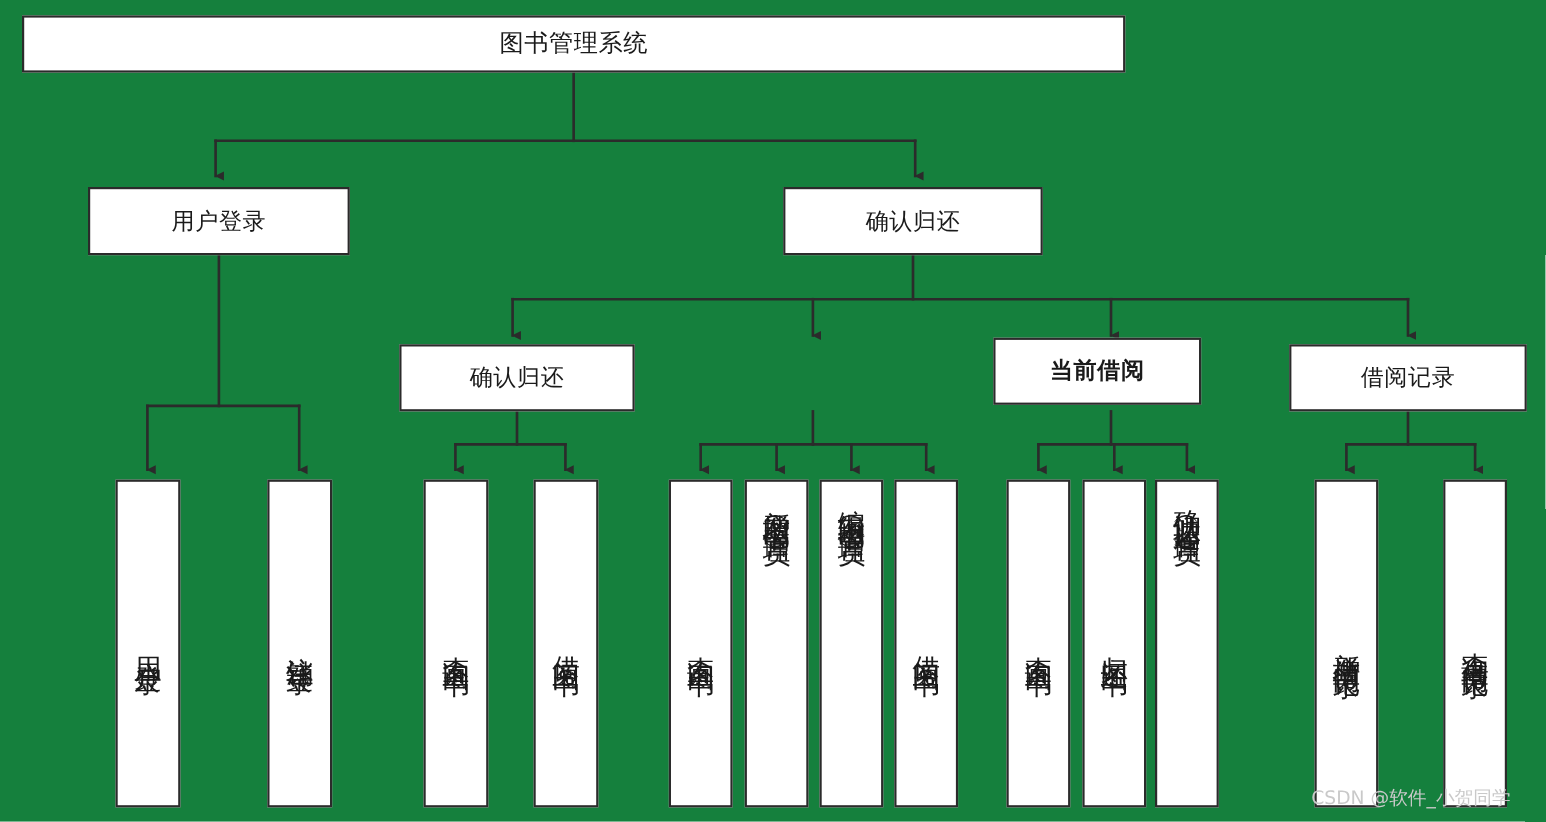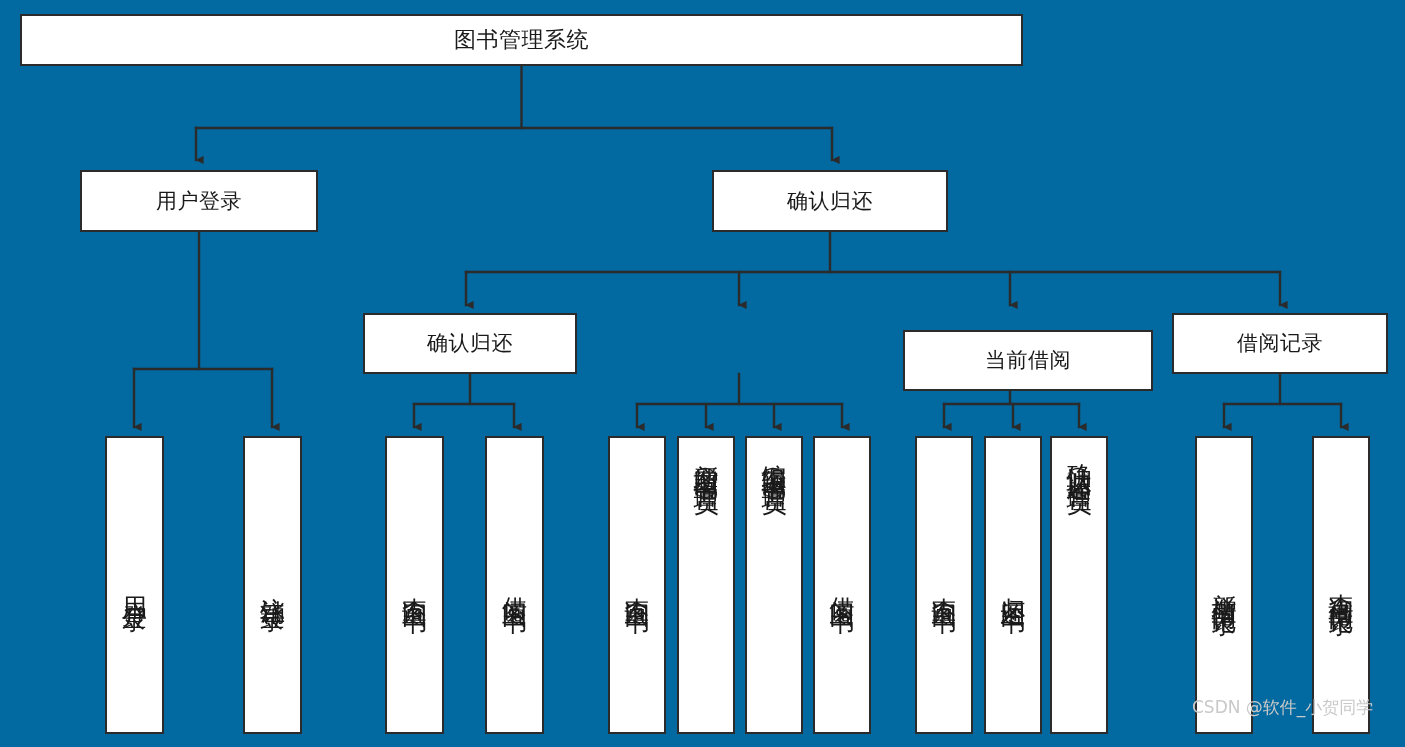--- a/index.html
+++ b/index.html
@@ -8,21 +8,21 @@
     padding: 0;
     background: #ffffff;
   }
   body {
     font-family: "DejaVu Sans", "Liberation Sans", sans-serif;
   }
   #diagram-root {
     position: relative;
     width: 1405px;
     height: 747px;
-    background: #0369a1;
+    background: #15803d;
     overflow: hidden;
   }
   svg.connectors {
     position: absolute;
     left: 0;
     top: 0;
     width: 1405px;
     height: 747px;
     pointer-events: none;
   }
@@ -139,21 +139,21 @@
   <div class="node horiz" style="left:80px; top:170px; width:238px; height:62px;">
     <span class="node-label">用户登录</span>
   </div>
   <div class="node horiz" style="left:712px; top:170px; width:236px; height:62px;">
     <span class="node-label">确认归还</span>
   </div>
 
   <div class="node horiz" style="left:363px; top:313px; width:214px; height:61px;">
     <span class="node-label">确认归还</span>
   </div>
-  <div class="node horiz" style="left:903px; top:330px; width:250px; height:61px;">
+  <div class="node horiz" style="left:903px; top:307px; width:189px; height:61px;font-weight:bold;">
     <span class="node-label">当前借阅</span>
   </div>
   <div class="node horiz" style="left:1172px; top:313px; width:216px; height:61px;">
     <span class="node-label">借阅记录</span>
   </div>
 
   <div class="node vert centered" style="left:105px; top:436px; width:59px; height:298px;">
     <span class="node-label">用户登录</span>
   </div>
   <div class="node vert centered" style="left:243px; top:436px; width:59px; height:298px;">
@@ -190,15 +190,15 @@
     <span class="node-label">确认归还（管理员）</span>
   </div>
 
   <div class="node vert centered" style="left:1195px; top:436px; width:58px; height:298px;">
     <span class="node-label">新增借阅记录</span>
   </div>
   <div class="node vert centered" style="left:1312px; top:436px; width:58px; height:298px;">
     <span class="node-label">查询借阅记录</span>
   </div>
 
-  <div class="watermark" style="left:1192px; top:696px;">CSDN @软件_小贺同学</div>
+  <div class="watermark" style="left:1192px; top:714px;">CSDN @软件_小贺同学</div>
 
 </div>
 
 </body></html>

